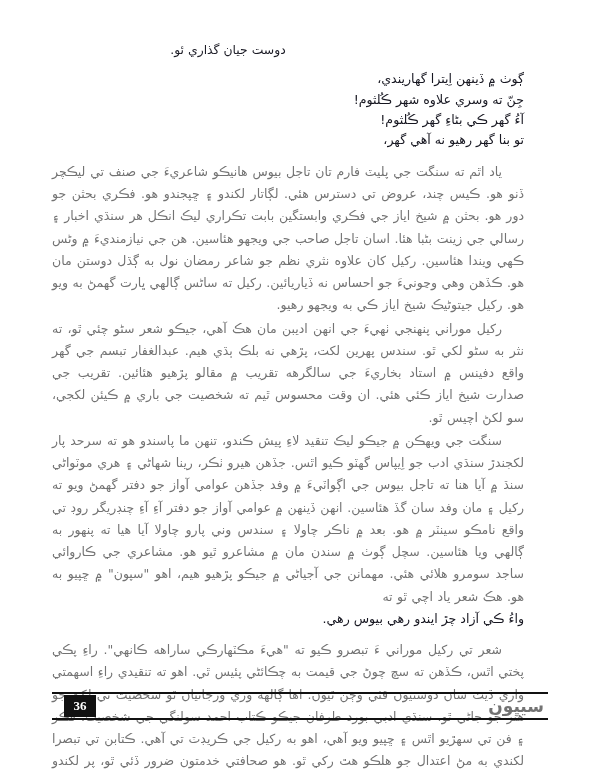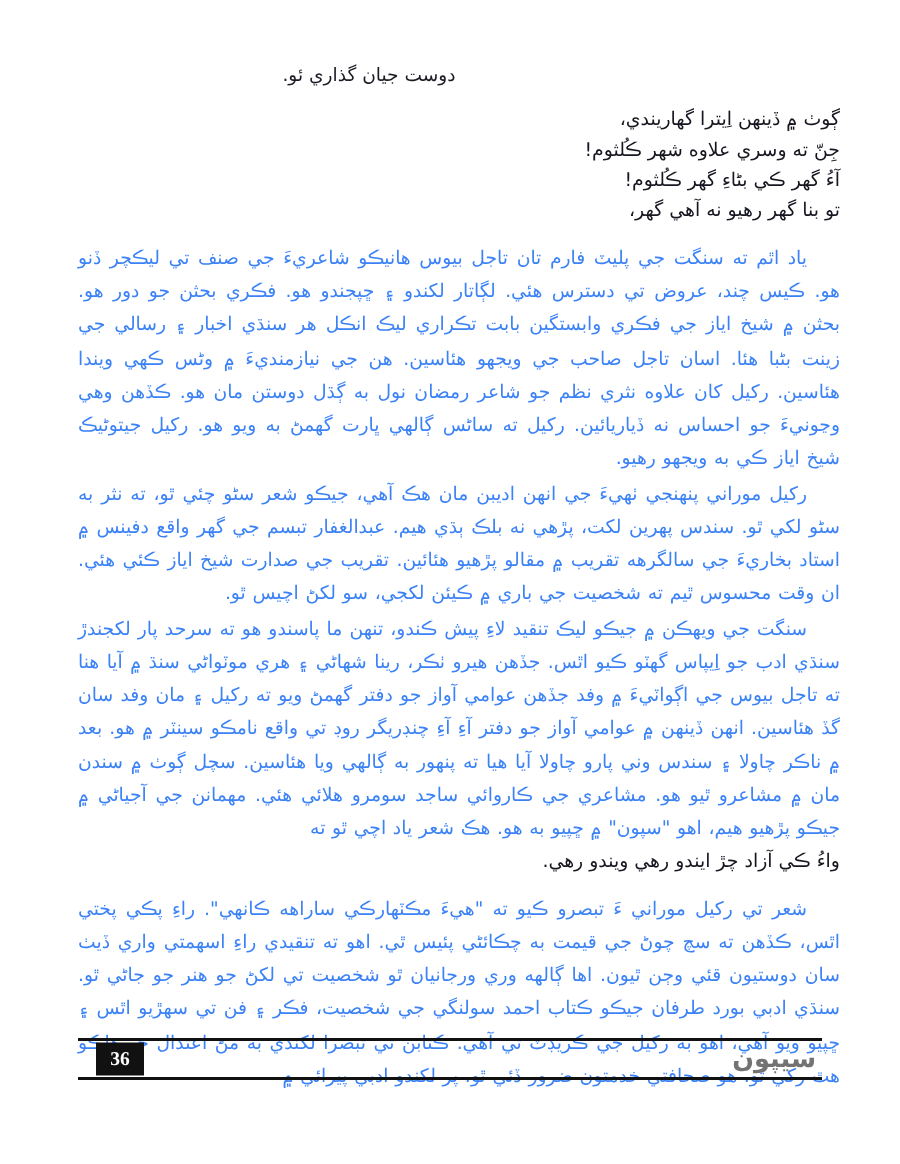--- a/index.html
+++ b/index.html
@@ -13,21 +13,21 @@
     height: 776px;
     overflow: hidden;
     font-family: "DejaVu Sans", "Liberation Sans", sans-serif;
     color: #1c1c26;
   }
   .page {
     position: relative;
     width: 600px;
     height: 776px;
     box-sizing: border-box;
-    padding: 40px 40px 0 52px;
+    padding: 40px 76px 0 52px;
     background: #ffffff;
   }
   .content {
     direction: rtl;
     text-align: justify;
   }
   
   .lead-line {
     direction: rtl;
     text-align: center;
@@ -58,21 +58,21 @@
   
   .para {
     direction: rtl;
     text-align: justify;
     text-align-last: right;
     font-size: 12.5px;
     line-height: 1.78;
     margin: 0 0 1px 0;
     text-indent: 22px;
     word-spacing: 0.5px;
-    color: #3b82f6;
+    color: #737373;
   }
   
   .footer {
     position: absolute;
     left: 52px;
     right: 52px;
     bottom: 54px;
     height: 30px;
   }
   .footer .rule-top,
@@ -129,21 +129,21 @@
       <span class="verse">تو بنا گهر رهيو نه آهي گهر،</span>
     </div>
 
     <p class="para">ياد اٿم ته سنگت جي پليٽ فارم تان تاجل بيوس هانيڪو شاعريءَ جي صنف تي ليڪچر ڏنو هو. ڪيس چند، عروض تي دسترس هئي. لڳاتار لکندو ۽ ڇپجندو هو. فڪري بحثن جو دور هو. بحثن ۾ شيخ اياز جي فڪري وابستگين بابت تڪراري ليڪ انڪل هر سنڌي اخبار ۽ رسالي جي زينت بڻبا هئا. اسان تاجل صاحب جي ويجهو هئاسين. هن جي نيازمنديءَ ۾ وڻس ڪهي ويندا هئاسين. رکيل کان علاوه نثري نظم جو شاعر رمضان نول به ڳڌل دوستن مان هو. ڪڏهن وهي وڃونيءَ جو احساس نه ڏياريائين. رکيل ته ساڻس ڳالهي ڀارت گهمڻ به ويو هو. رکيل جيتوڻيڪ شيخ اياز ڪي به ويجهو رهيو.</p>
 
     <p class="para">رکيل موراني پنهنجي ٺهيءَ جي انهن اديبن مان هڪ آهي، جيڪو شعر سڻو چئي ٿو، ته نثر به سڻو لکي ٿو. سندس پهرين لکت، پڙهي نه بلڪ ٻڌي هيم. عبدالغفار تبسم جي گهر واقع دفينس ۾ استاد بخاريءَ جي سالگرهه تقريب ۾ مقالو پڙهيو هئائين. تقريب جي صدارت شيخ اياز ڪئي هئي. ان وقت محسوس ٿيم ته شخصيت جي باري ۾ ڪيئن لکجي، سو لکڻ اچيس ٿو.</p>
 
     <p class="para">سنگت جي ويهڪن ۾ جيڪو ليڪ تنقيد لاءِ پيش ڪندو، تنهن ما پاسندو هو ته سرحد پار لکجندڙ سنڌي ادب جو اِيپاس گهٽو ڪيو اٿس. جڏهن هيرو ٺڪر، رينا شهاڻي ۽ هري موٽواڻي سنڌ ۾ آيا هنا ته تاجل بيوس جي اڳواٽيءَ ۾ وفد جڏهن عوامي آواز جو دفتر گهمڻ ويو ته رکيل ۽ مان وفد سان گڏ هئاسين. انهن ڏينهن ۾ عوامي آواز جو دفتر آءِ آءِ چنڊريگر روڊ تي واقع نامڪو سينٽر ۾ هو. بعد ۾ ناڪر چاولا ۽ سندس وني پارو چاولا آيا هيا ته پنهور به ڳالهي ويا هئاسين. سچل ڳوٺ ۾ سندن مان ۾ مشاعرو ٿيو هو. مشاعري جي ڪاروائي ساجد سومرو هلائي هئي. مهمانن جي آجياڻي ۾ جيڪو پڙهيو هيم، اهو "سپون" ۾ ڇپيو به هو. هڪ شعر ياد اچي ٿو ته</p>
 
     <div class="poem indent-b">
-      <span class="verse">واءُ ڪي آزاد چڙ ايندو رهي ويندو رهي.</span>
+      <span class="verse">واءُ ڪي آزاد چڙ ايندو رهي بيوس رهي.</span>
     </div>
 
     <p class="para">شعر تي رکيل موراني ءَ تبصرو ڪيو ته "هيءَ مڪٽهارڪي ساراهه ڪانهي". راءِ پڪي پختي اٿس، ڪڏهن ته سچ چوڻ جي قيمت به چڪائڻي پئيس ٿي. اهو ته تنقيدي راءِ اسهمتي واري ڏيٺ سان دوستيون قئي وڄن ٿيون. اها ڳالهه وري ورجانيان ٿو شخصيت تي لکڻ جو هنر جو جاڻي ٿو. سنڌي ادبي بورد طرفان جيڪو ڪتاب احمد سولنگي جي شخصيت، فڪر ۽ فن تي سهڙيو اٿس ۽ ڇپيو ويو آهي، اهو به رکيل جي ڪريڊٽ تي آهي. ڪتابن تي تبصرا لکندي به مڻ اعتدال جو هلڪو هٿ رکي ٿو. هو صحافتي خدمتون ضرور ڏئي ٿو، پر لکندو ادبي پيرائي ۾</p>
 
   </div>
 
   <div class="footer">
     <div class="rule-top"></div>
     <div class="bar">
       <span class="book-title">سيپون</span>

